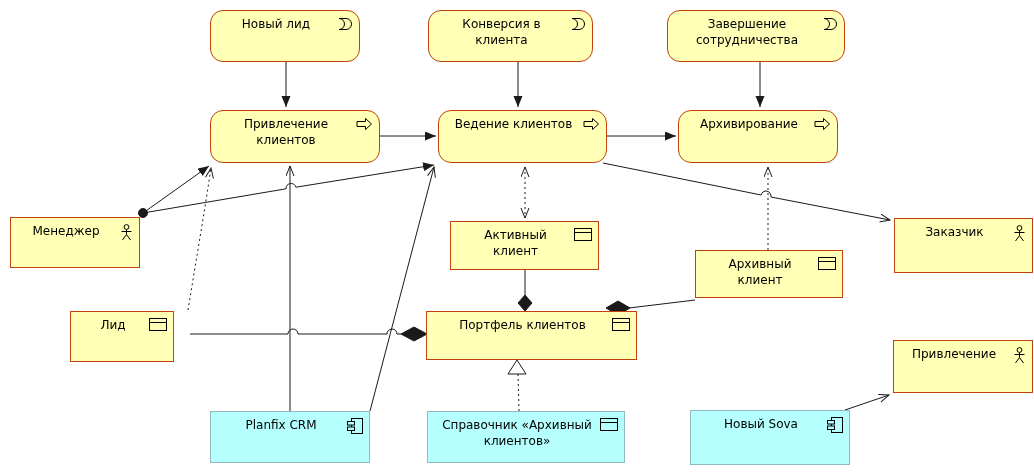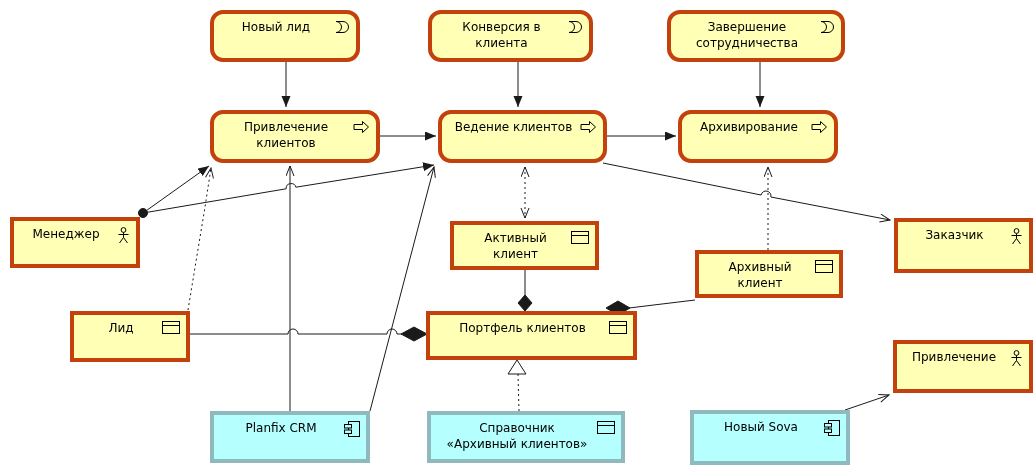--- a/index.html
+++ b/index.html
@@ -8,21 +8,21 @@
     width:1034px;height:475px;
     background:#ffffff;
     font-family:"DejaVu Sans","Liberation Sans",sans-serif;
     overflow:hidden;
   }
   #edge-layer{position:absolute;left:0;top:0;width:1034px;height:475px;}
   #node-layer{position:absolute;left:0;top:0;width:1034px;height:475px;}
   .node{
     position:absolute;
     box-sizing:border-box;
-    border:4px solid #c2410c;
+    border:1px solid #c2410c;
     background:#ffffb5;
     font-size:12px;
     line-height:1.3;
     color:#000;
   }
   .node.event,.node.process{border-radius:13px;}
   .node.component,.node.dataobject{background:#b5ffff;border-color:#8fb9bd;}
   .node .lbl{
     display:block;
     text-align:center;
@@ -172,21 +172,21 @@
         <span class="lbl">Архивный клиент</span>
         <span class="ico">
           <svg width="18" height="13" viewBox="0 0 18 13">
             <g fill="none" stroke="#000">
               <rect x="0.5" y="0.5" width="17" height="12"></rect>
               <line x1="0.5" y1="4.5" x2="17.5" y2="4.5"></line>
             </g>
           </svg>
         </span>
       </div>
-      <div class="node object" style="left: 70px; top: 311px; width: 120px; height: 51px;">
+      <div class="node object" style="left: 70px; top: 311px; width: 104px; height: 51px;">
         <span class="lbl">Лид</span>
         <span class="ico">
           <svg width="18" height="13" viewBox="0 0 18 13">
             <g fill="none" stroke="#000">
               <rect x="0.5" y="0.5" width="17" height="12"></rect>
               <line x1="0.5" y1="4.5" x2="17.5" y2="4.5"></line>
             </g>
           </svg>
         </span>
       </div>

